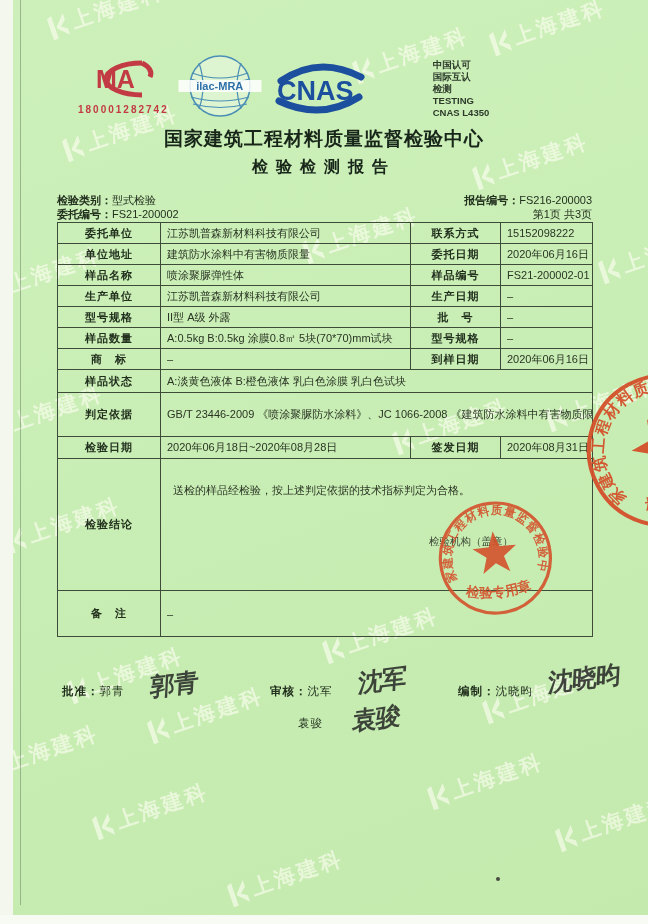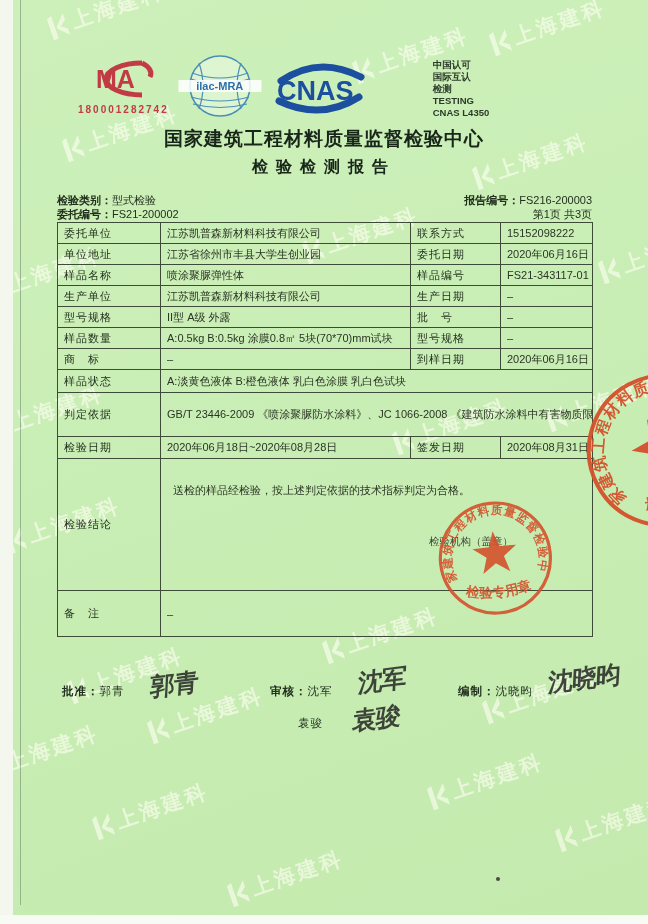--- a/index.html
+++ b/index.html
@@ -44,21 +44,21 @@
 
   .meta{position:absolute;left:57px;top:194px;width:535px;display:flex;
     justify-content:space-between;font-size:11px;line-height:1.25;z-index:2;}
   .meta .b{font-weight:800;}
   .meta-right{text-align:right;}
 
   
   table.rpt{position:absolute;left:57px;top:222px;width:535px;border-collapse:collapse;
     table-layout:fixed;z-index:2;font-size:11px;}
   table.rpt td{border:1px solid #3d4b38;padding:0 6px;overflow:hidden;white-space:nowrap;}
-  td.lbl{font-weight:400;text-align:left;letter-spacing:1px;padding:0 2px;}
+  td.lbl{font-weight:700;text-align:center;letter-spacing:1px;padding:0 2px;}
   td.val{text-align:left;color:#2a3524;}
   .concl-cell{position:relative;vertical-align:top;white-space:normal !important;}
   .concl-text{position:absolute;left:12px;top:24px;font-size:11px;color:#2a3524;}
   .stamp-note{position:absolute;left:268px;top:76px;font-size:10.5px;color:#3a4634;}
 
   
   .stamp{position:absolute;z-index:6;opacity:.9;}
   .stamp-main{left:426px;top:492px;transform:rotate(-6deg);}
   .stamp-edge{left:572px;top:360px;transform:rotate(-28deg);opacity:.95;}
 
@@ -284,29 +284,29 @@
       </colgroup>
     <tbody>
         <tr style="height:21px">
       <td class="lbl">委托单位</td>
       <td class="val">江苏凯普森新材料科技有限公司</td>
       <td class="lbl">联系方式</td>
       <td class="val">15152098222</td>
     </tr>
     <tr style="height:21px">
       <td class="lbl">单位地址</td>
-      <td class="val">江苏省徐州市丰县大学生创业园</td>
+      <td class="val">建筑防水涂料中有害物质限量</td>
       <td class="lbl">委托日期</td>
       <td class="val">2020年06月16日</td>
     </tr>
     <tr style="height:21px">
       <td class="lbl">样品名称</td>
       <td class="val">喷涂聚脲弹性体</td>
       <td class="lbl">样品编号</td>
-      <td class="val">FS21-343117-01</td>
+      <td class="val">FS21-200002-01</td>
     </tr>
     <tr style="height:21px">
       <td class="lbl">生产单位</td>
       <td class="val">江苏凯普森新材料科技有限公司</td>
       <td class="lbl">生产日期</td>
       <td class="val">–</td>
     </tr>
     <tr style="height:21px">
       <td class="lbl">型号规格</td>
       <td class="val">II型 A级 外露</td>

